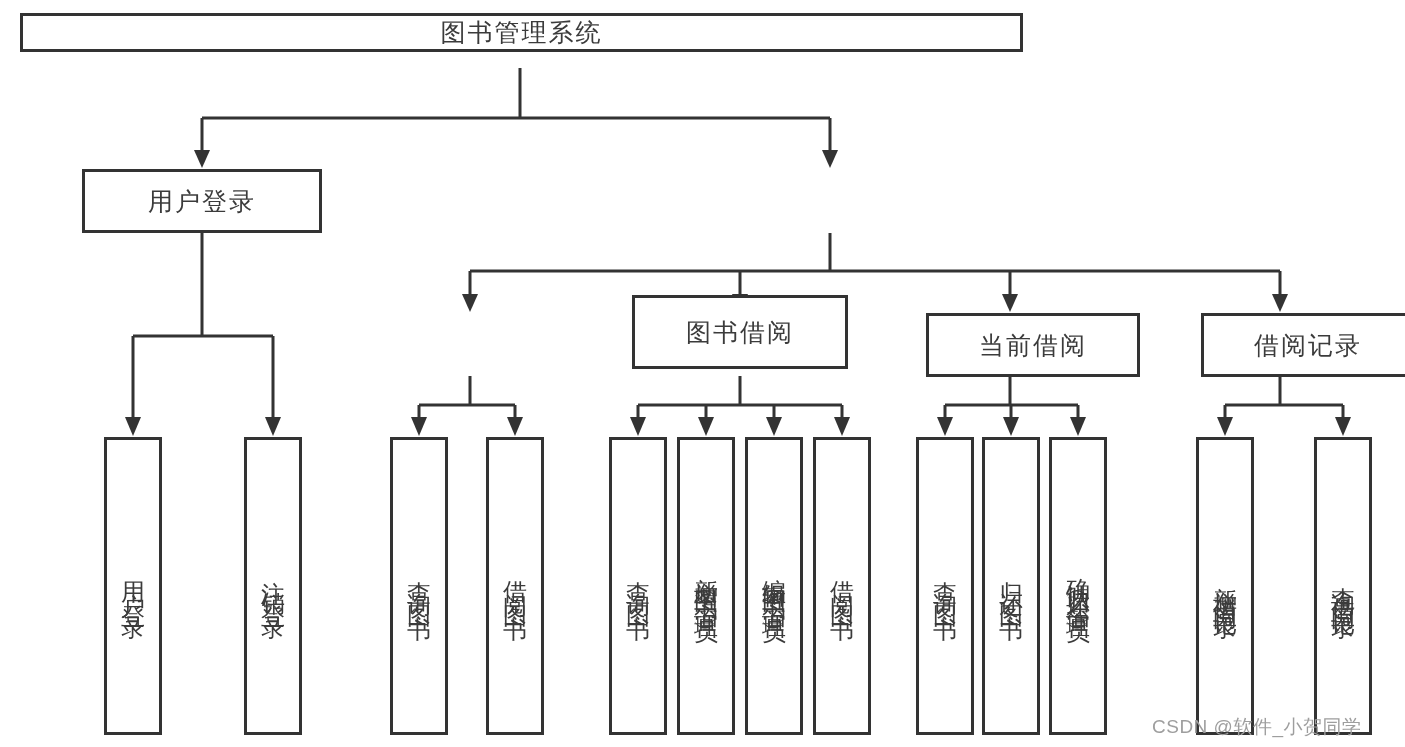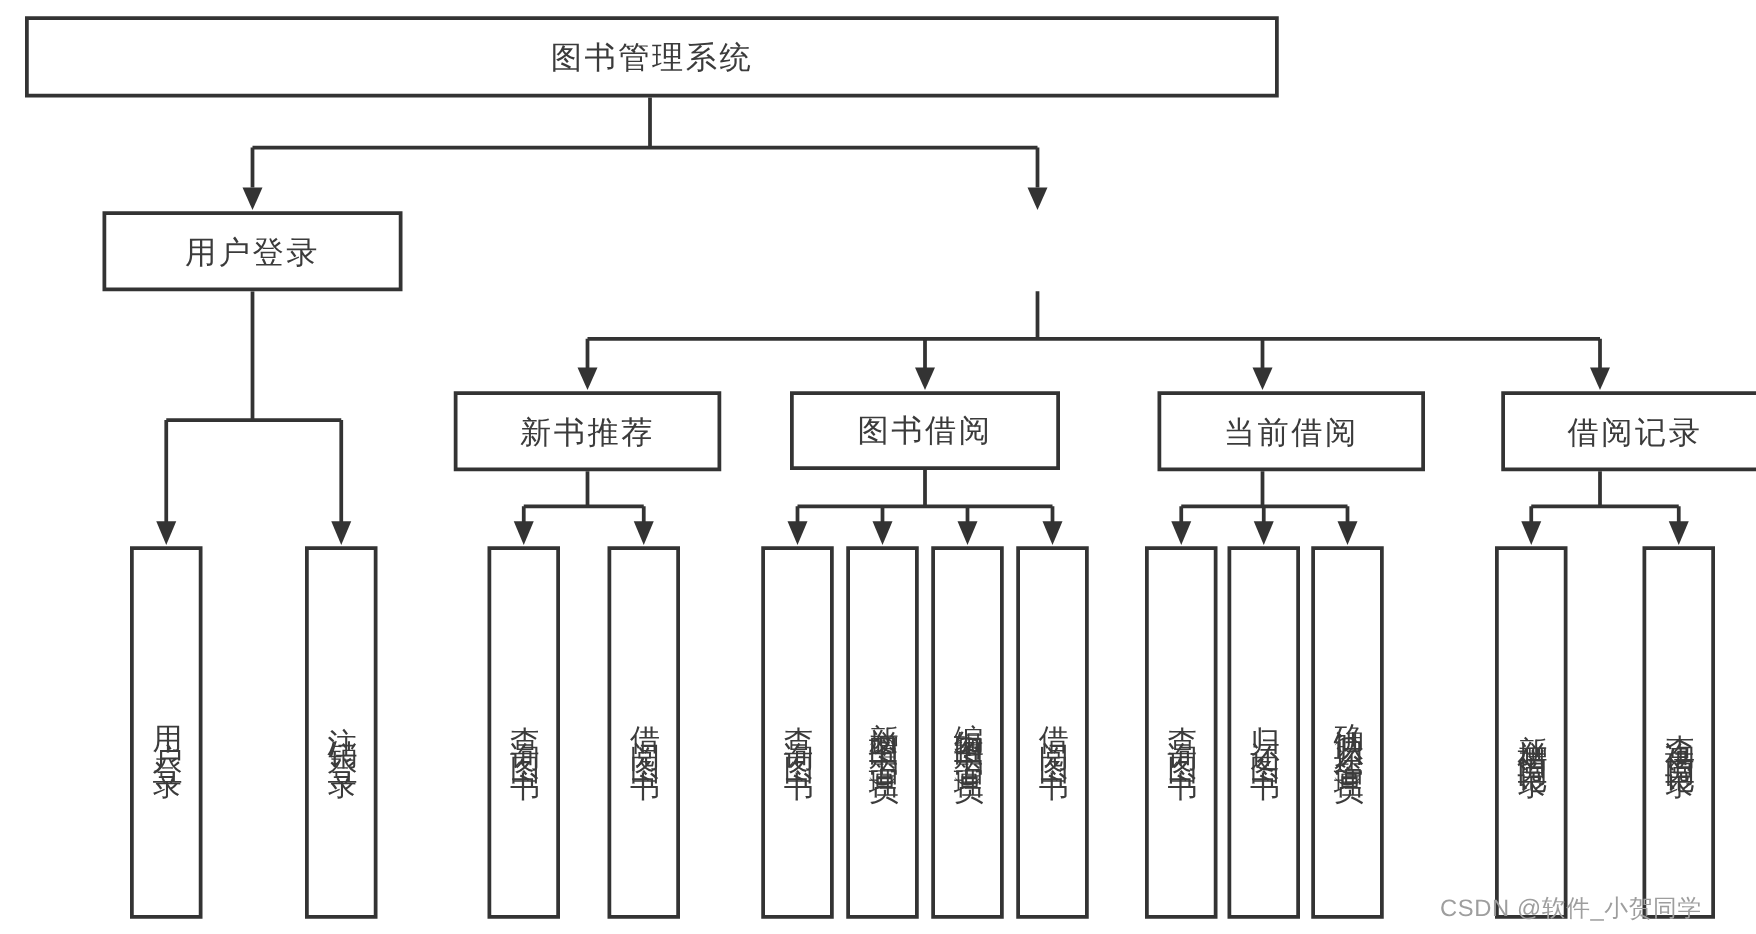--- a/index.html
+++ b/index.html
@@ -74,26 +74,25 @@
       <polygon points="1070,417 1086,417 1078,436"></polygon>
     </g>
 
     <g>
       <path d="M1280 376 V405 M1225 405 H1343 M1225 405 V419 M1343 405 V419"></path>
       <polygon points="1217,417 1233,417 1225,436"></polygon>
       <polygon points="1335,417 1351,417 1343,436"></polygon>
     </g>
   </svg>
 
-  <div class="box hbox" style="left:20px;top:13px;width:1003px;height:65px">图书管理系统</div>
+  <div class="box hbox" style="left:20px;top:13px;width:1003px;height:39px">图书管理系统</div>
 
   <div class="box hbox" style="left:82px;top:169px;width:240px;height:64px">用户登录</div>
 
-  <div class="box hbox" style="left:363px;top:313px;width:214px;height:64px">新书推荐</div>
-  <div class="box hbox" style="left:632px;top:313px;width:216px;height:63px">图书借阅</div>
+  <div class="box hbox" style="left:632px;top:295px;width:216px;height:74px">图书借阅</div>
   <div class="box hbox" style="left:926px;top:313px;width:214px;height:64px">当前借阅</div>
   <div class="box hbox" style="left:1201px;top:313px;width:214px;height:64px">借阅记录</div>
 
   <div class="box vert" style="left:104px;top:437px;width:58px;height:298px">用户登录</div>
   <div class="box vert" style="left:244px;top:437px;width:58px;height:298px">注销登录</div>
 
   <div class="box vert" style="left:390px;top:437px;width:58px;height:298px">查询图书</div>
   <div class="box vert" style="left:486px;top:437px;width:58px;height:298px">借阅图书</div>
 
   <div class="box vert" style="left:609px;top:437px;width:58px;height:298px">查询图书</div>

